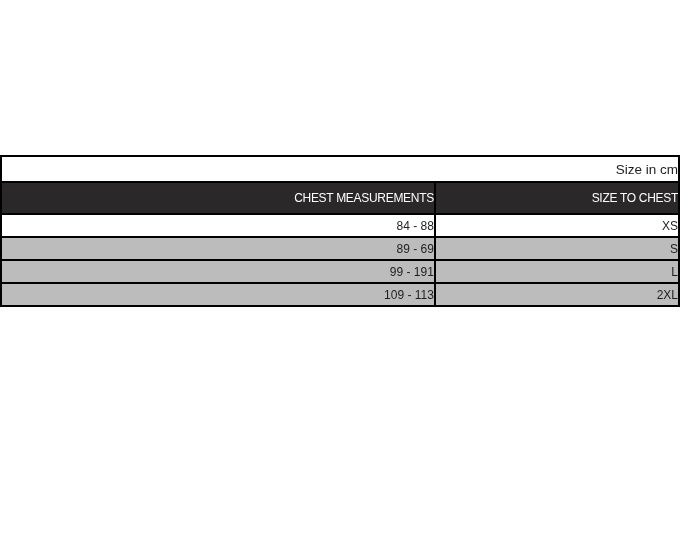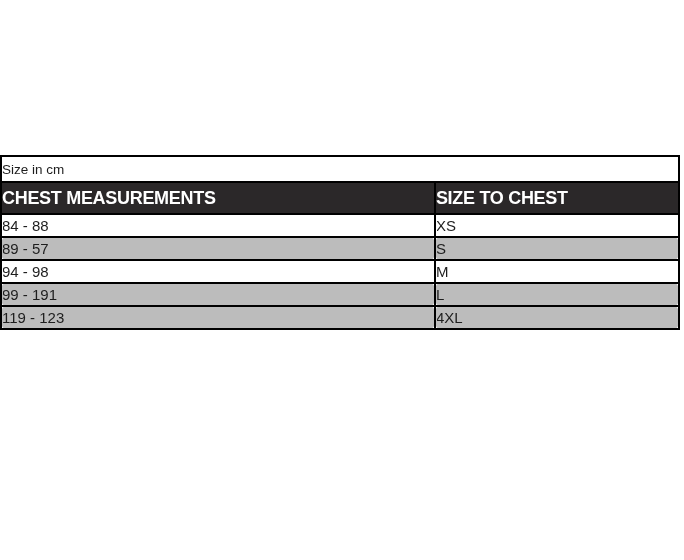--- a/index.html
+++ b/index.html
@@ -19,47 +19,46 @@
     position: absolute;
     left: 0;
     top: 155px;
     width: 680px;
     border-collapse: collapse;
     table-layout: fixed;
   }
   table.size-chart td,
   table.size-chart th {
     border: 2px solid var(--border, #000000);
-    text-align: left;
+    text-align: right;
     vertical-align: middle;
     padding: 0;
     overflow: hidden;
     white-space: nowrap;
   }
   td.caption {
     height: 24px;
     background: var(--row-bg, #ffffff);
     color: var(--text, #1e1e1e);
     font-size: 13.5px;
     font-weight: 400;
   }
   th.hdr {
     height: 30px;
     background: var(--header-bg, #2b2829);
     color: var(--header-text, #ffffff);
-    font-size: 18px;
-    font-weight: bold;
+    font-size: 12px;
+    font-weight: normal;
     letter-spacing: -0.3px;
   }
   tr.data td {
     height: 21px;
     background: var(--row-bg, #ffffff);
     color: var(--text, #1e1e1e);
-    font-size: 15px;
-    border-radius: 6px;
+    font-size: 12px;
   }
   tr.data.alt td {
     background: var(--row-alt-bg, #bcbcbc);
   }
   col.col-chest { width: 64%; }
   col.col-size  { width: 36%; }
 </style>
 </head>
 <body>
 
@@ -76,30 +75,26 @@
       <tr>
         <th class="hdr">CHEST MEASUREMENTS</th>
         <th class="hdr">SIZE TO CHEST</th>
       </tr>
 
       <tr class="data">
         <td>84 - 88</td>
         <td>XS</td>
       </tr>
       <tr class="data alt">
-        <td>89 - 57</td>
+        <td>89 - 69</td>
         <td>S</td>
-      </tr>
-      <tr class="data">
-        <td>94 - 98</td>
-        <td>M</td>
       </tr>
       <tr class="data alt">
         <td>99 - 191</td>
         <td>L</td>
       </tr>
       <tr class="data alt">
-        <td>119 - 123</td>
-        <td>4XL</td>
+        <td>109 - 113</td>
+        <td>2XL</td>
       </tr>
     </tbody>
   </table>
 </div>
 
 </body></html>

